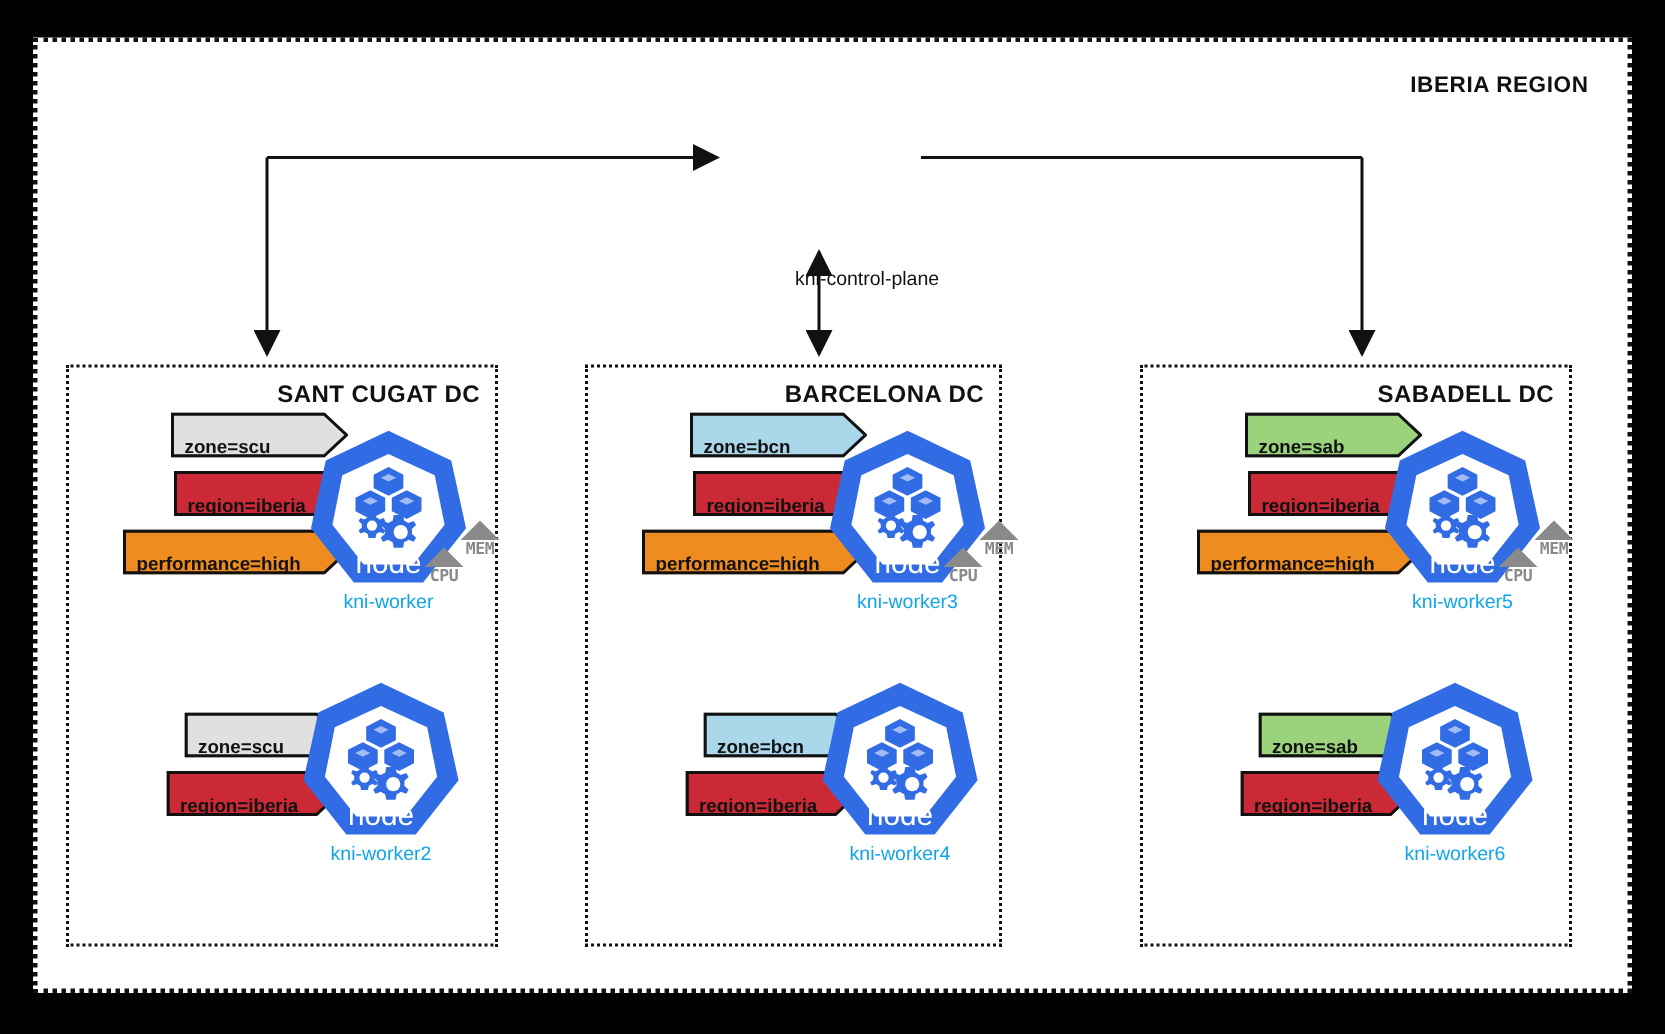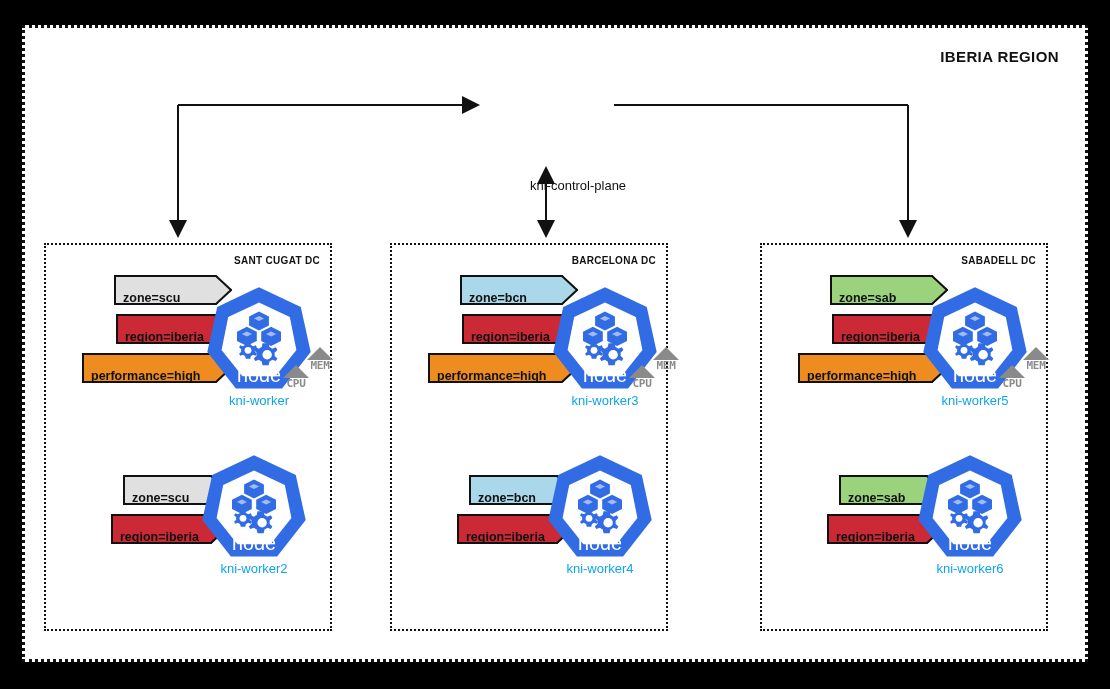--- a/index.html
+++ b/index.html
@@ -18,21 +18,21 @@
     position:absolute;right:26px;top:20px;
     font-size:15px;font-weight:bold;color:#111;letter-spacing:.4px;
     white-space:nowrap;
   }
 
   .dc-box{
     position:absolute;border:2px dotted #111;box-sizing:border-box;background:transparent;
   }
   .dc-title{
     position:absolute;right:10px;top:10px;
-    font-size:10px;font-weight:bold;color:#111;white-space:nowrap;letter-spacing:.3px;
+    font-size:16px;font-weight:bold;color:#111;white-space:nowrap;letter-spacing:.3px;
   }
 
   
   .k8s{position:absolute;}
   .k8s svg{display:block;overflow:visible;}
 
   .node-caption{
     position:absolute;text-align:center;font-size:13px;color:#0ea5e9;white-space:nowrap;
   }
 

